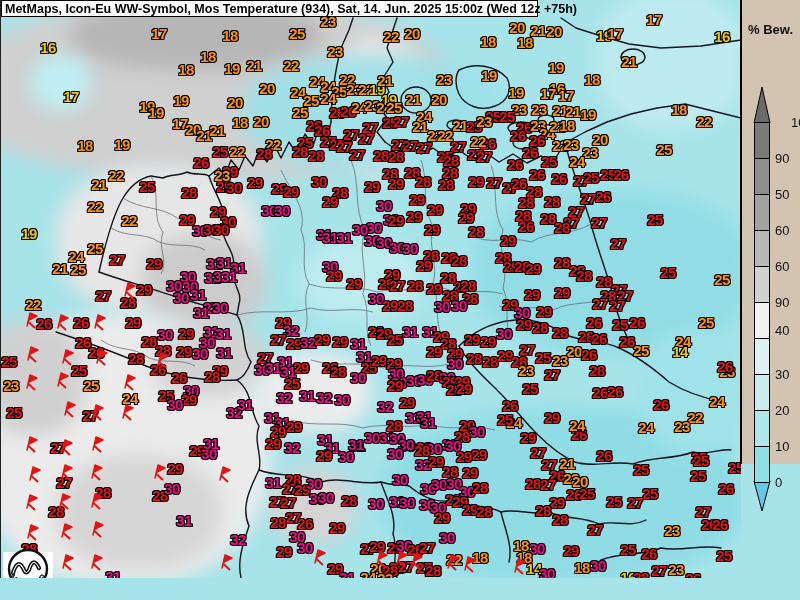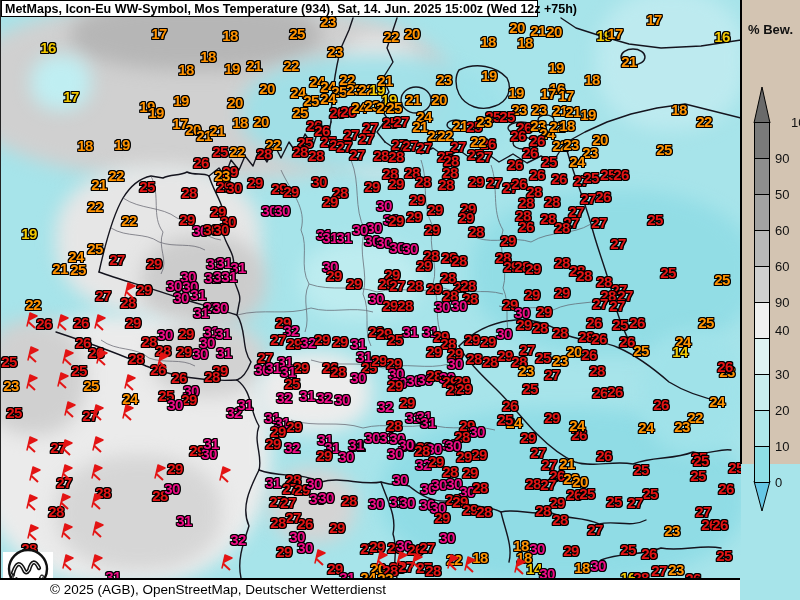--- a/index.html
+++ b/index.html
@@ -823,17 +823,14 @@
         <div class="tick-label" style="top: 266px;">60</div>
         <div class="tick-label" style="top: 302px;">90</div>
         <div class="tick-label" style="top: 330px;">40</div>
         <div class="tick-label" style="top: 374px;">30</div>
         <div class="tick-label" style="top: 410px;">20</div>
         <div class="tick-label" style="top: 446px;">10</div>
         <div class="tick-label" style="top: 482px;">0</div>
       </div>
   </div>
 
-  <div id="footer">
-    <span>© 2025 (AGB), OpenStreetMap, Deutscher Wetterdienst</span>
-  </div>
 
 </div>
 
 </body></html>

